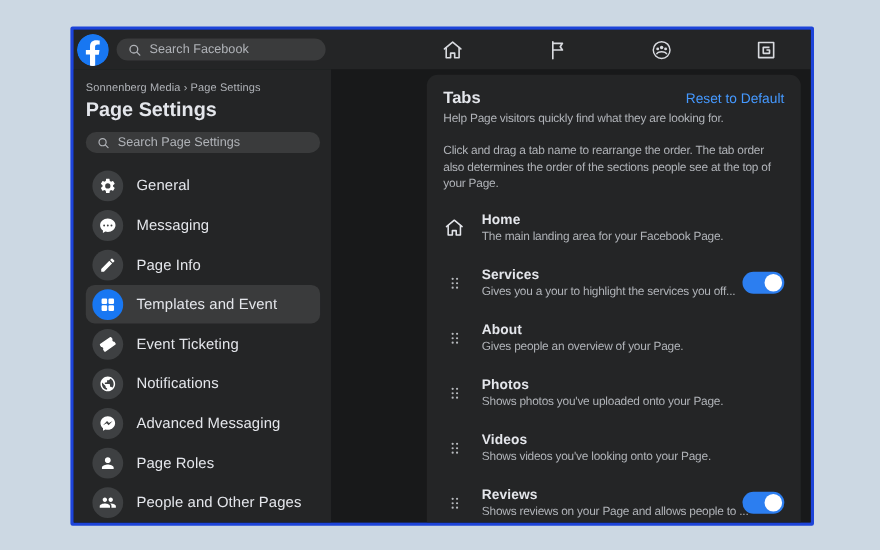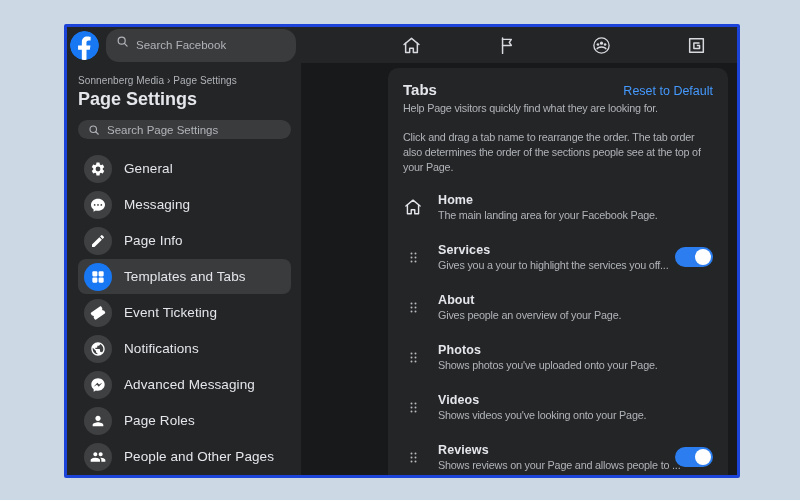--- a/index.html
+++ b/index.html
@@ -21,22 +21,22 @@
     background:var(--bg-page);overflow:hidden;display:flex;flex-direction:column;
   }
   
   .topbar{
     height:36px;background:var(--bg-panel);display:flex;align-items:center;
     padding:0 10px 0 3px;flex:none;position:relative;
   }
   .fb-logo{width:29px;height:29px;flex:none;border-radius:50%;overflow:hidden;}
   .fb-logo svg{display:block;width:100%;height:100%;}
   .top-search{
-    margin-left:7px;width:190px;height:33px;border-radius:13px;background:var(--bg-pill);
-    display:flex;padding:6px 10px;gap:7px;
+    margin-left:7px;width:190px;height:20px;border-radius:13px;background:var(--bg-pill);
+    display:flex;align-items:center;padding:6px 10px;gap:7px;
   }
   .top-search .s-icon{width:13px;height:13px;color:var(--text-secondary);flex:none;display:flex;}
   .top-search input{
     background:transparent;border:none;outline:none;color:var(--text-primary);
     font-size:11.5px;width:100%;font-family:inherit;
   }
   .top-search input::placeholder{color:var(--text-secondary);}
   .topbar-nav{
     position:absolute;left:332px;right:28px;top:0;height:36px;
     display:flex;align-items:center;justify-content:space-between;
@@ -207,21 +207,21 @@
   </div>
           <div class="menu-item selected">
     <span class="menu-icon">
               <svg viewBox="0 0 24 24" fill="currentColor">
                 <rect x="3.5" y="3.5" width="7.6" height="7.6" rx="1.6"></rect>
                 <rect x="12.9" y="3.5" width="7.6" height="7.6" rx="1.6"></rect>
                 <rect x="3.5" y="12.9" width="7.6" height="7.6" rx="1.6"></rect>
                 <rect x="12.9" y="12.9" width="7.6" height="7.6" rx="1.6"></rect>
               </svg>
             </span>
-    <span class="menu-label">Templates and Tabs</span>
+    <span class="menu-label">Templates and Event</span>
   </div>
           <div class="menu-item">
     <span class="menu-icon">
               <svg viewBox="0 0 24 24" fill="currentColor">
                 <g transform="rotate(-35 12 12)">
                   <path d="M21.5 9.8V7.2c0-.9-.7-1.6-1.6-1.6H4.1c-.9 0-1.6.7-1.6 1.6v2.6a2.4 2.4 0 010 4.4v2.6c0 .9.7 1.6 1.6 1.6h15.8c.9 0 1.6-.7 1.6-1.6v-2.6a2.4 2.4 0 010-4.4z"></path>
                 </g>
               </svg>
             </span>
     <span class="menu-label">Event Ticketing</span>

